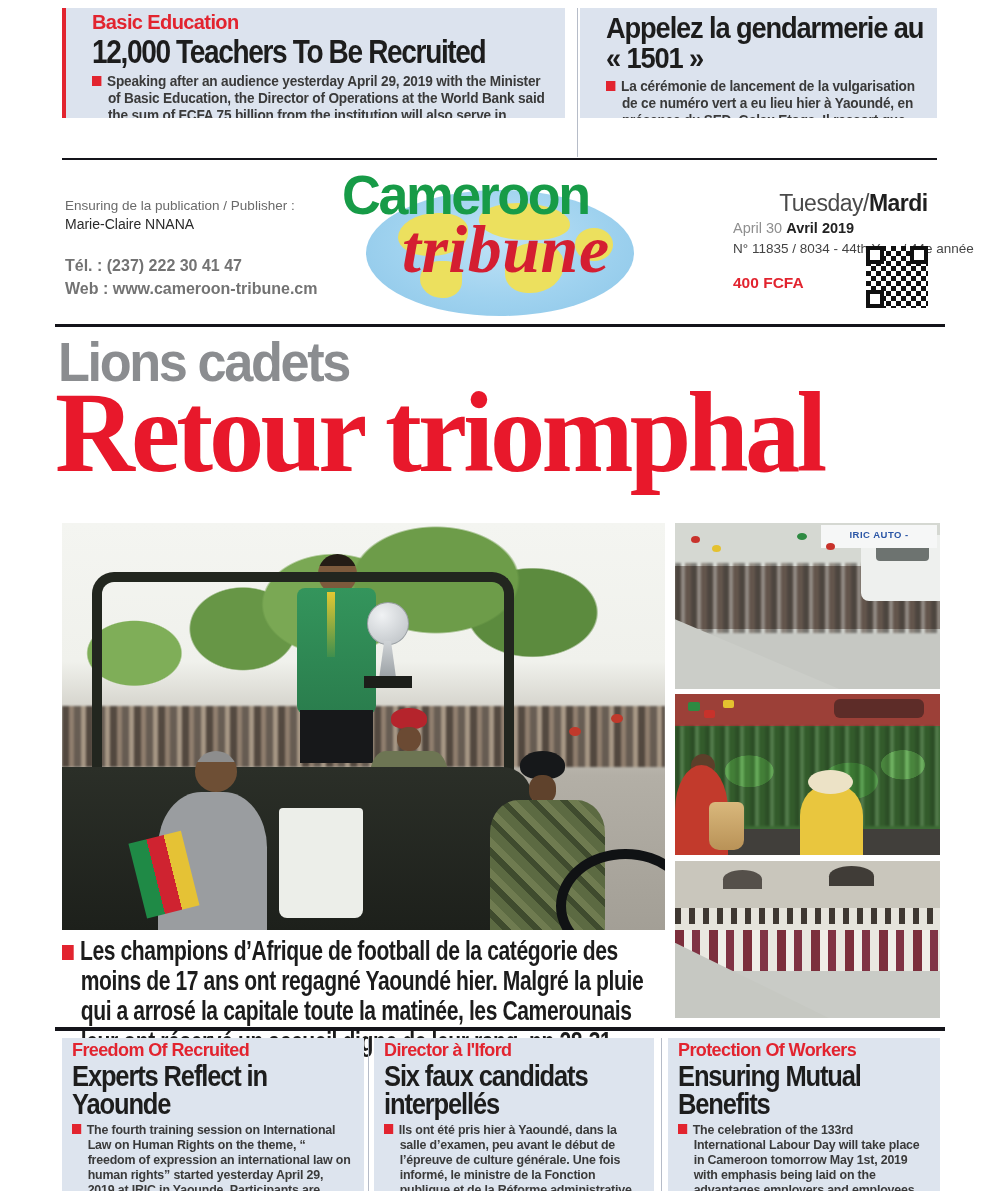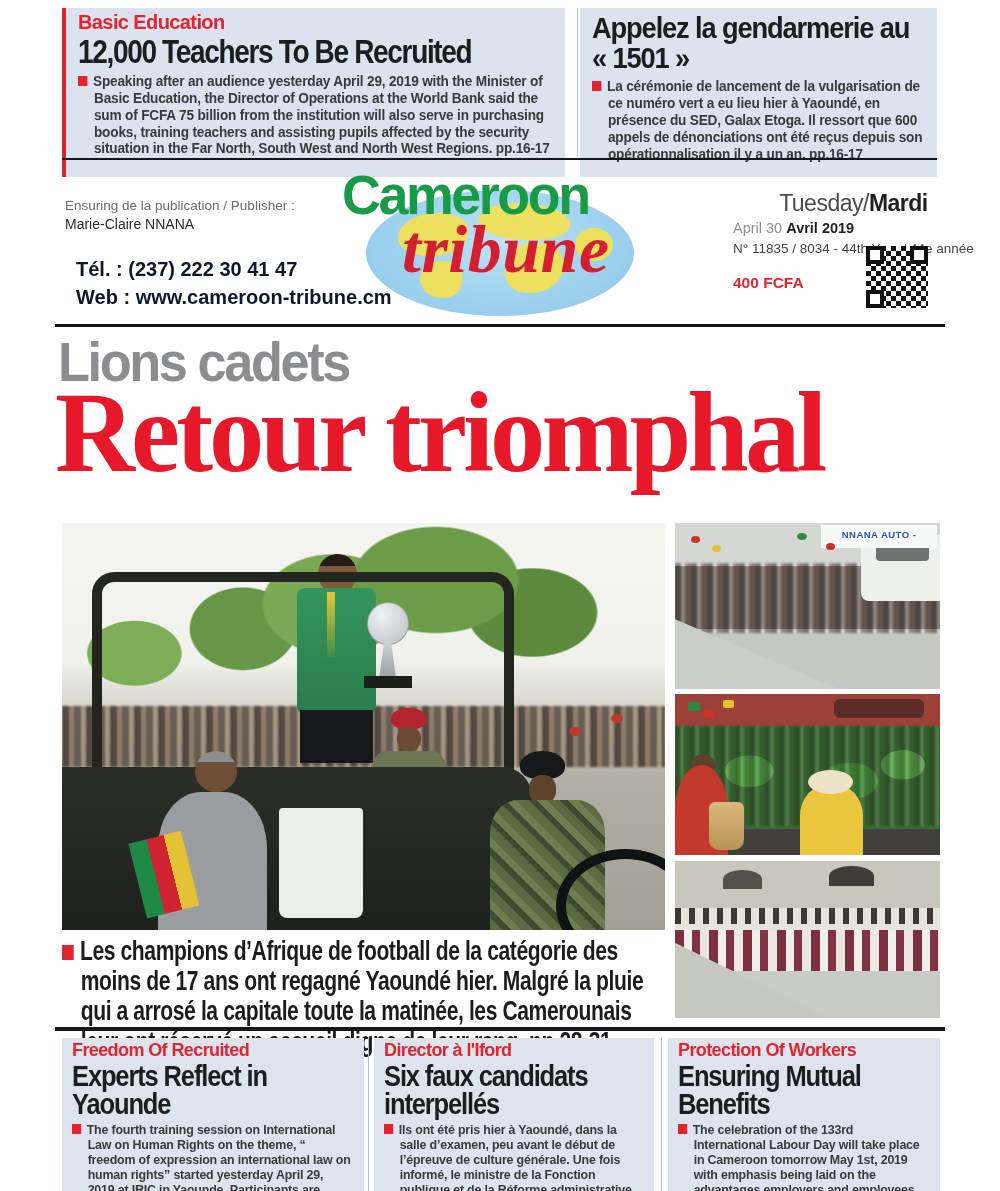--- a/index.html
+++ b/index.html
@@ -3,21 +3,21 @@
 <meta charset="utf-8">
 <style>
   * { margin:0; padding:0; box-sizing:border-box; }
   html,body { background:#ffffff; }
   .page {
     position:relative; width:1000px; height:1191px; margin:0 auto;
     background:#ffffff; overflow:hidden;
     font-family:"Liberation Sans", sans-serif; color:#1f1f1f;
   }
   
-  .topbox { position:absolute; top:8px; height:169px; background:#dce3ee; padding:3px 10px 0 12px; overflow:hidden; }
+  .topbox { position:absolute; top:8px; height:110px; background:#dce3ee; padding:3px 10px 0 26px; overflow:hidden; }
   .box-tl { left:62px;  width:503px; border-left:4px solid #e2242f; }
   .box-tr { left:580px; width:357px; }
   .top-div { position:absolute; left:577px; top:8px; width:1px; height:149px; background:#b6bcc8; }
   .kicker { color:#e2242f; font-size:20px; font-weight:bold; letter-spacing:-0.6px; line-height:1.1; }
   .tl-head { font-size:33px; font-weight:bold; color:#1d1d1d; letter-spacing:-1.6px; line-height:1.02; margin:2px 0 4px; }
   .tr-head { font-size:29px; font-weight:bold; color:#1d1d1d; letter-spacing:-1.2px; line-height:1.04; margin:2px 0 5px; }
   .squeeze85 { transform:scaleX(.85); transform-origin:left top; white-space:nowrap; }
   .squeeze94 { transform:scaleX(.94); transform-origin:left top; width:106%; }
   .squeeze92 { transform:scaleX(.92); transform-origin:left top; width:108%; }
   .squeeze88 { transform:scaleX(.88); transform-origin:left top; width:113%; }
@@ -25,21 +25,21 @@
               padding-left:17px; text-indent:-17px; }
   .bullet { display:inline-block; width:10px; height:10px; background:#e2242f; margin-right:6px; }
   
   .rule { position:absolute; background:#14141a; }
   .rule1 { left:62px; top:158px; width:875px; height:2px; }
   .rule2 { left:55px; top:324px; width:890px; height:3px; }
   .rule3 { left:55px; top:1027px; width:890px; height:4px; }
   
   .pub { position:absolute; left:65px; top:197px; font-size:13.5px; color:#6a6a6a; line-height:1.35; }
   .pub-name { font-size:14px; font-weight:normal; color:#2a2a2a; }
-  .pub-contact { margin-top:21px; font-size:20px; color:#0f172a; font-weight:bold; line-height:1.4;margin-left:11px; }
+  .pub-contact { margin-top:21px; font-size:16px; color:#737373; font-weight:bold; line-height:1.4; }
   .logo { position:absolute; left:338px; top:166px; width:330px; height:154px; }
   .globe { position:absolute; left:28px; top:24px; width:268px; height:126px; border-radius:50%;
            background:radial-gradient(ellipse at 50% 40%, #bfe2f6 0%, #9fd2ef 55%, #8cc6e8 100%); }
   .land { position:absolute; background:#ece05e; }
   .land1 { left:12%; top:18%; width:26%; height:34%; border-radius:60% 40% 55% 45%; }
   .land2 { left:42%; top:10%; width:34%; height:30%; border-radius:45% 60% 40% 55%; }
   .land3 { left:52%; top:42%; width:22%; height:40%; border-radius:50% 45% 60% 40%; }
   .land4 { left:20%; top:56%; width:16%; height:30%; border-radius:55% 45% 50% 60%; }
   .land5 { left:78%; top:30%; width:14%; height:26%; border-radius:50%; }
   .logo-w1 { position:absolute; left:4px; top:-4px; font-size:56px; font-weight:bold; color:#179b47;
@@ -252,21 +252,21 @@
     <div class="pm-dface"></div>
     <div class="pm-dcamo"></div>
     <div class="pm-wheel"></div>
   </div>
 
   <div class="photo photo-s1">
     <div class="s1-tex"></div>
     <div class="s1-road"></div>
     <div class="s1-van"></div>
     <div class="s1-van-win"></div>
-    <div class="s1-banner">NNANA AUTO -</div>
+    <div class="s1-banner">IRIC AUTO -</div>
     <div class="dot s1-f1"></div>
     <div class="dot s1-f2"></div>
     <div class="dot s1-f3"></div>
     <div class="dot s1-f4"></div>
   </div>
 
   <div class="photo photo-s2">
     <div class="s2-bus-win"></div>
     <div class="s2-tex"></div>
     <div class="dot s2-f1"></div>

